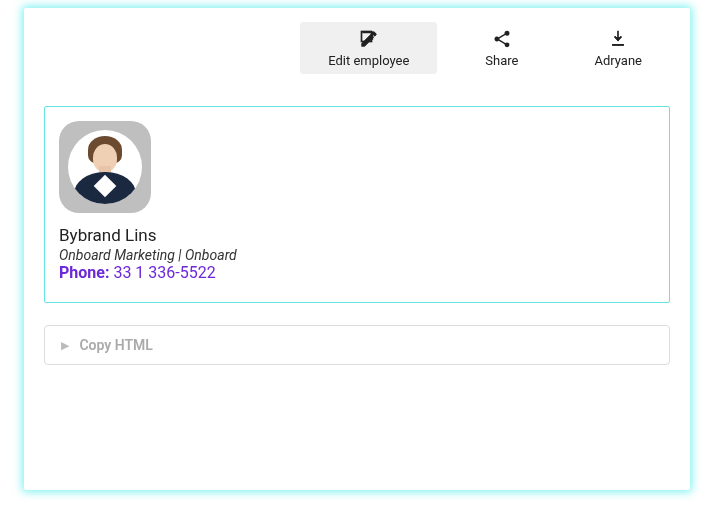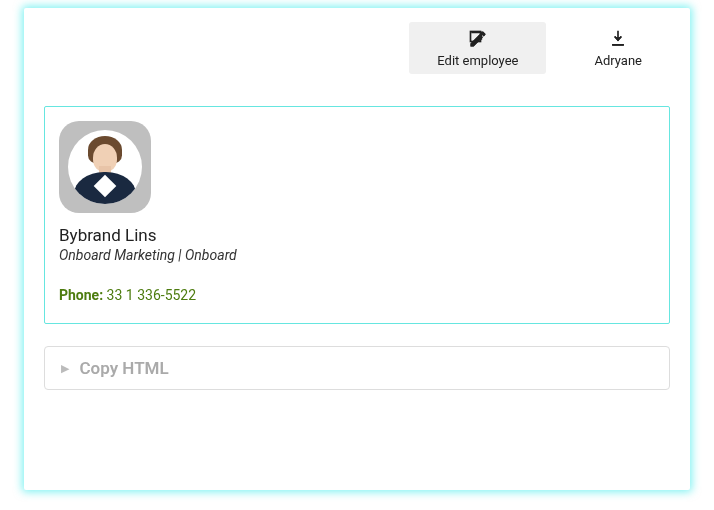--- a/index.html
+++ b/index.html
@@ -155,43 +155,42 @@
       font-size: 17px;
       color: #222;
     }
     .sig-title {
       margin-top: 2px;
       font-size: 14px;
       font-style: italic;
       color: #333;
     }
     .sig-phone-row {
-      margin-top: 24px;
-      font-size: 14px;
-      color: #4d7c0f;
+      font-size: 16px;
+      color: #6d28d9;
     }
     .sig-phone-label {
       font-weight: 700;
     }
     .copy-html-panel {
       margin-top: 22px;
       border: 1px solid #ddd;
       border-radius: 4px;
       padding: 11px 16px;
       display: flex;
       align-items: center;
       gap: 10px;
       cursor: pointer;
     }
     .copy-html-panel .chevron {
       color: #bbb;
       font-size: 11px;
     }
     .copy-html-label {
-      font-size: 17px;
+      font-size: 14px;
       font-weight: 600;
       color: #aaa;
     }
   </style>
 </head>
 <body>
 
 <div class="main-container">
 
   <div class="toolbar">
@@ -203,20 +202,28 @@
             <path d="M4 4h12v9" fill="none" stroke="#212121" stroke-width="2"></path>
             <path d="M14.06 9.02l.92.92L6.92 18H6v-.92l8.06-8.06zM17.66 3a1 1 0 0 0-.7.29l-1.83 1.83 3.75 3.75 1.83-1.83a1 1 0 0 0 0-1.41l-2.34-2.34a1 1 0 0 0-.71-.29zM14.06 6.19L3 17.25V21h3.75L17.81 9.94l-3.75-3.75z"></path>
             <rect x="3" y="3" width="12" height="12" fill="none" stroke="#212121" stroke-width="2"></rect>
           </svg>
       </span>
       <span class="toolbar-label">Edit employee</span>
     </div>
     <div class="toolbar-item">
       <span class="icon-wrap">
         <svg width="20" height="20" viewBox="0 0 24 24">
+            <path d="M18 16.08c-.76 0-1.44.3-1.96.77L8.91 12.7a3.27 3.27 0 0 0 0-1.39l7.05-4.11c.54.5 1.25.81 2.04.81a3 3 0 1 0-3-3c0 .24.04.47.09.7L8.04 9.81A3 3 0 1 0 6 15c.79 0 1.5-.31 2.04-.81l7.12 4.16c-.05.21-.08.43-.08.65a2.92 2.92 0 1 0 2.92-2.92z"></path>
+          </svg>
+      </span>
+      <span class="toolbar-label">Share</span>
+    </div>
+    <div class="toolbar-item">
+      <span class="icon-wrap">
+        <svg width="20" height="20" viewBox="0 0 24 24">
             <path d="M19 20H5v-2h14v2zM12 2v9.59l3.3-3.3 1.4 1.42L12 14.41l-4.7-4.7 1.4-1.42L12 11.6V2h0z"></path>
             <path d="M12 2h0v9.59l3.3-3.3 1.4 1.42L12 14.41l-4.7-4.7 1.4-1.42L12 11.6V2z"></path>
             <path d="M11 2h2v8h3l-4 5-4-5h3V2z"></path>
             <rect x="5" y="18" width="14" height="2"></rect>
           </svg>
       </span>
       <span class="toolbar-label">Adryane</span>
     </div>
   </div>
 

